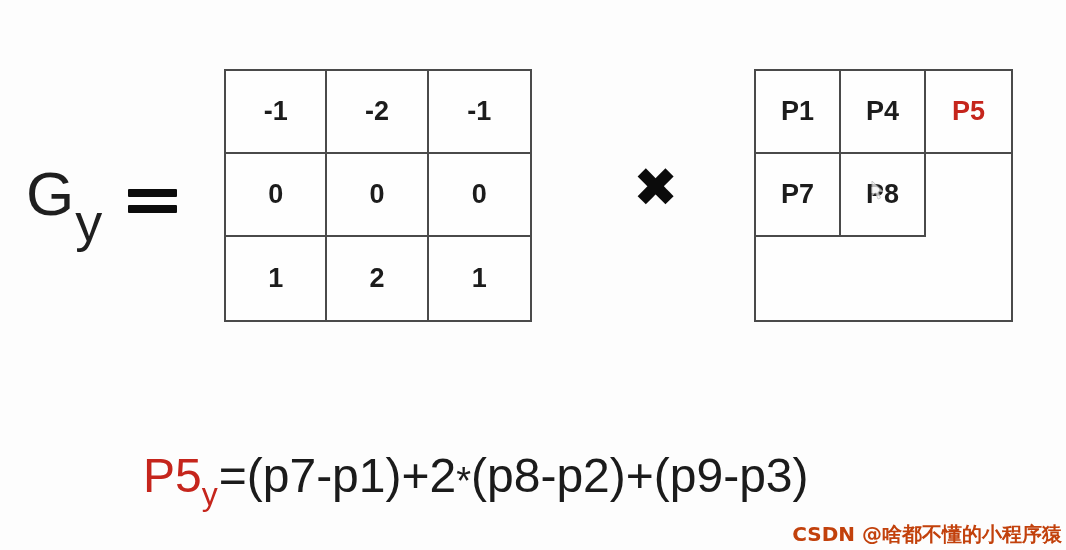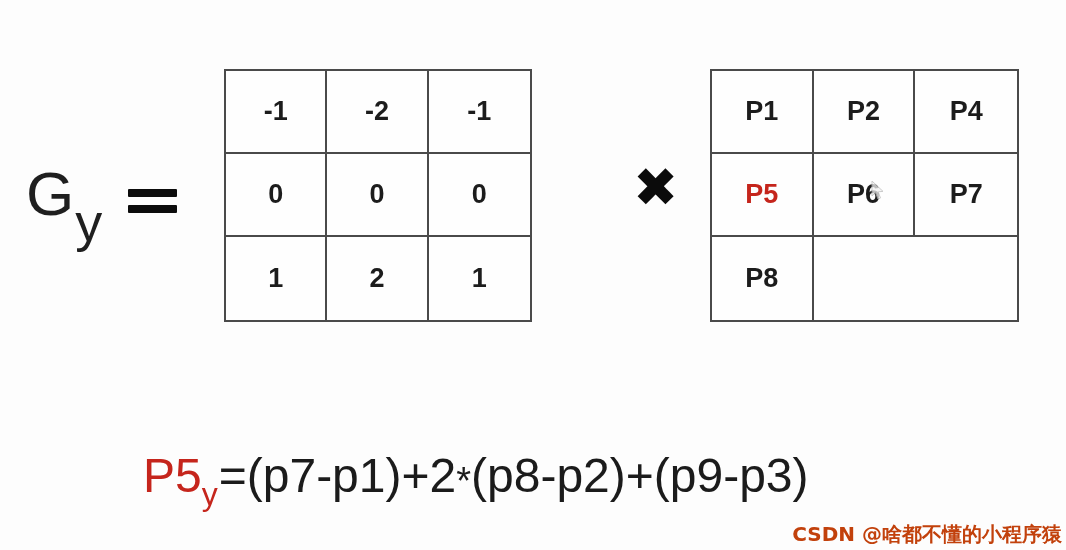--- a/index.html
+++ b/index.html
@@ -20,21 +20,21 @@
   .eq-bar { height:8px; background:#0c0c0c; border-radius:1px; }
   .eq-bar + .eq-bar { margin-top:8px; }
 
   
   .matrix {
     position:absolute; top:69px;
     display:grid; grid-template-columns:repeat(3,1fr); grid-template-rows:repeat(3,1fr);
     border:2px solid #4a4a4a; background:#fefefe; box-sizing:border-box;
   }
   .matrix-kernel { left:224px; width:308px; height:253px; }
-  .matrix-pixels { left:710px; width:309px; height:253px; }
+  .matrix-pixels { left:754px; width:259px; height:253px; }
   .cell {
     display:flex; align-items:center; justify-content:center;
     font-weight:700; font-size:27px; color:#1c1c1c;
     border-right:2px solid #4a4a4a; border-bottom:2px solid #4a4a4a;
   }
   .cell:nth-child(3n) { border-right:0; }
   .cell:nth-child(n+7) { border-bottom:0; }
   .cell-red { color:#c5251c; }
 
   
@@ -89,24 +89,22 @@
     <div class="cell">0</div>
     <div class="cell">1</div>
     <div class="cell">2</div>
     <div class="cell">1</div>
   </div>
 
   <div class="mul">✖</div>
 
   <div class="matrix matrix-pixels">
     <div class="cell">P1</div>
-    <div class="cell">P2</div>
     <div class="cell">P4</div>
     <div class="cell cell-red">P5</div>
-    <div class="cell">P6</div>
     <div class="cell">P7</div>
     <div class="cell">P8</div>
   </div>
 
   <div class="cursor">
     <svg width="15" height="20" viewBox="0 0 15 20">
       <polygon points="1,0 1,15 4.5,11.8 7,18 9.5,17 7.2,10.8 12,10.4" fill="#f3f3f3" stroke="#b9b9b9" stroke-width="1"></polygon>
     </svg>
   </div>
 

